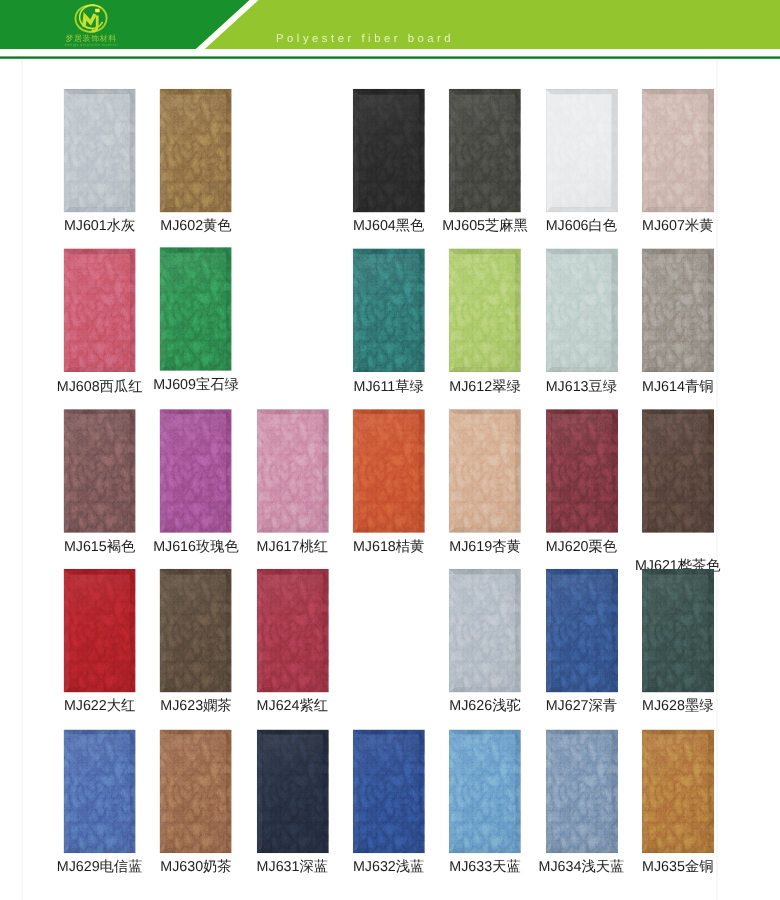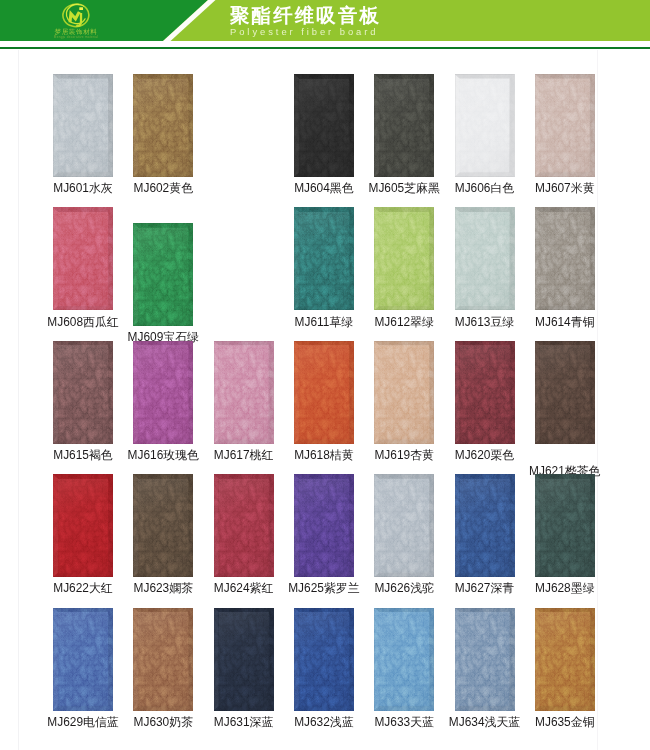--- a/index.html
+++ b/index.html
@@ -84,21 +84,20 @@
 
           <path d="M69 38 L69 68 C69 80 61 85 53 80" fill="none" stroke="#c6e030" stroke-width="8" stroke-linecap="butt" stroke-linejoin="round"></path>
 
           <rect x="63" y="18" width="13" height="10" rx="1" fill="#eef24c"></rect>
         </svg>
       </div>
       <div class="logo-cn">梦居装饰材料</div>
       <div class="logo-en">Mengju decorative material</div>
     </div>
 
-    <div class="title-cn">聚酯纤维吸音板</div>
     <div class="title-en">Polyester fiber board</div>
   </div>
   <div class="hdr-rule"></div>
   <div class="guide"></div>
   <div class="guide-r"></div>
 
   <div class="grid" id="grid">
       <div class="cell" style="left: 43px; top: 74px;">
         <div class="chip" style="width: 60px; height: 103px;">
           <div class="chip-base" style="background:#bdc5cb"></div>
@@ -211,21 +210,21 @@
           </div>
           <div class="bv bv-top"></div>
           <div class="bv bv-left"></div>
           <div class="bv bv-right"></div>
           <div class="bv bv-bot"></div>
           <div class="chip-hi"></div>
           <div class="chip-edge"></div>
         </div>
         <div class="label" style="top: 108.3px; color: rgb(29, 27, 28);">MJ608西瓜红</div>
       </div>
-      <div class="cell" style="left: 123.3px; top: 223px; text-decoration: underline;">
+      <div class="cell" style="left: 123.3px; top: 206px; text-decoration: underline;">
         <div class="chip" style="width: 60px; height: 103px;">
           <div class="chip-base" style="background:#2d8c4e"></div>
           <div class="chip-tex">
             <svg viewBox="0 0 64 107">
               <rect x="0" y="0" width="64" height="107" filter="url(#fiber)"></rect>
             </svg>
           </div>
           <div class="bv bv-top"></div>
           <div class="bv bv-left"></div>
           <div class="bv bv-right"></div>
@@ -465,37 +464,20 @@
             </svg>
           </div>
           <div class="bv bv-top"></div>
           <div class="bv bv-left"></div>
           <div class="bv bv-right"></div>
           <div class="bv bv-bot"></div>
           <div class="chip-hi"></div>
           <div class="chip-edge"></div>
         </div>
         <div class="label" style="top: 108.3px; color: rgb(29, 27, 28);">MJ624紫红</div>
-      </div>
-      <div class="cell" style="left: 283.9px; top: 474.2px;">
-        <div class="chip" style="width: 60px; height: 103px;">
-          <div class="chip-base" style="background:#574091"></div>
-          <div class="chip-tex">
-            <svg viewBox="0 0 64 107">
-              <rect x="0" y="0" width="64" height="107" filter="url(#fiber)"></rect>
-            </svg>
-          </div>
-          <div class="bv bv-top"></div>
-          <div class="bv bv-left"></div>
-          <div class="bv bv-right"></div>
-          <div class="bv bv-bot"></div>
-          <div class="chip-hi"></div>
-          <div class="chip-edge"></div>
-        </div>
-        <div class="label" style="top: 108.3px; color: rgb(29, 27, 28);">MJ625紫罗兰</div>
       </div>
       <div class="cell" style="left: 364.2px; top: 474.2px;">
         <div class="chip" style="width: 60px; height: 103px;">
           <div class="chip-base" style="background:#b4bdc6"></div>
           <div class="chip-tex">
             <svg viewBox="0 0 64 107">
               <rect x="0" y="0" width="64" height="107" filter="url(#fiber)"></rect>
             </svg>
           </div>
           <div class="bv bv-top"></div>

